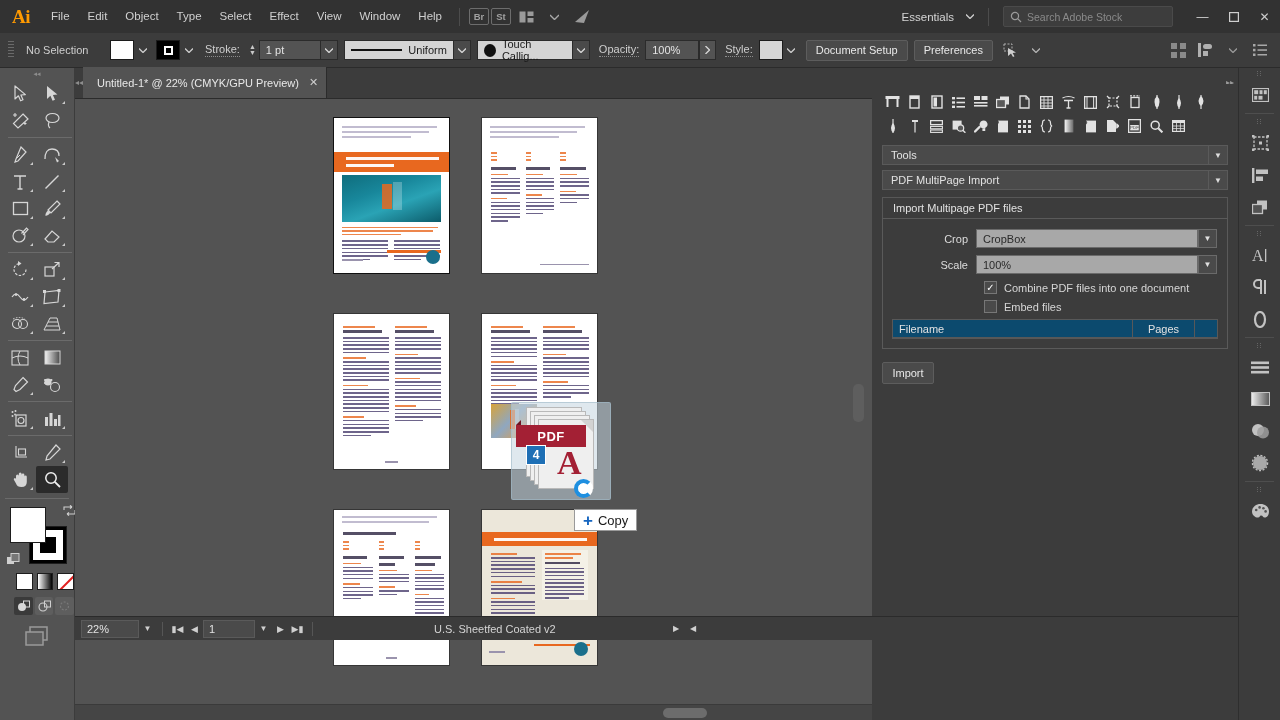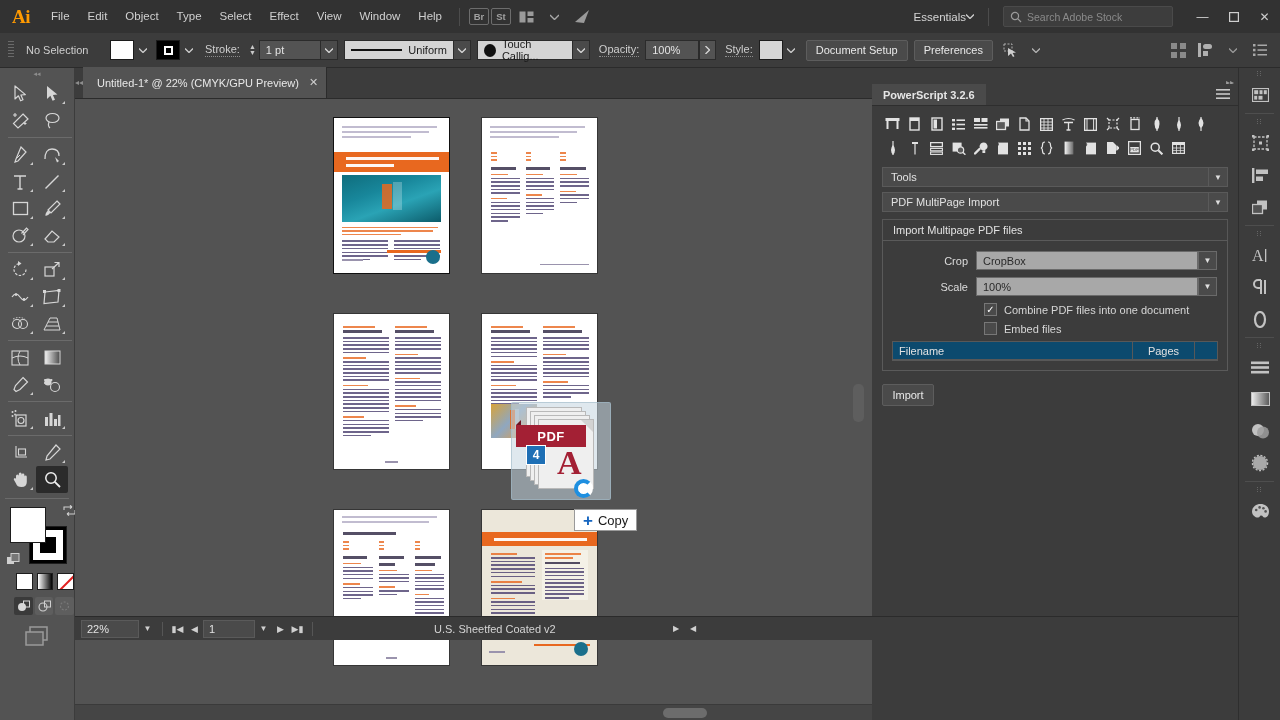--- a/index.html
+++ b/index.html
@@ -35,21 +35,21 @@
   .mb-icon {
     width: 26px; height: 22px; display: flex; align-items: center; justify-content: center;
     color: #8e8e8e; font-size: 10px; margin: 16px 1px;
   }
   .mb-icon.boxed {
     border: 1px solid #6d6d6d; border-radius: 2px; width: 20px; height: 17px;
     font-size: 9.5px; font-weight: bold; color: #a0a0a0;
   }
   .mb-right { margin-left: auto; display: flex; align-items: center; height: 33px; }
   .workspace {
-    font-size: 11.5px; color: #d5d5d5; padding: 0 6px; display: flex; align-items: center; gap: 0;
+    font-size: 11.5px; color: #d5d5d5; padding: 0 6px; display: flex; align-items: center; gap: 12px;
   }
   .search-stock {
     width: 170px; height: 21px; background: #3d3d3d; border: 1px solid #4a4a4a;
     border-radius: 2px; display: flex; align-items: center; padding: 0 6px; gap: 5px;
     color: #8a8a8a; font-size: 10.5px; margin-left: 6px;
   }
   .wincontrols { display: flex; height: 33px; align-items: center; margin-left: 14px; }
   .wc {
     width: 31px; height: 33px; display: flex; align-items: center; justify-content: center;
     color: #cfcfcf; font-size: 12px;
@@ -1145,32 +1145,20 @@
     </div>
     <div class="hscroll">
       <div class="sb-thumb" style="top:3px;left:588px;width:44px;height:10px;"></div>
       <div class="sb-arrow" style="right:0;top:1px;">▸</div>
     </div>
   </div>
 
   <div class="panel-handle"></div>
 
   <div class="rightpanel">
-    <div class="panel-tabstrip">
-      <div class="panel-tab">PowerScript 3.2.6</div>
-      <div class="panel-menu">
-        <svg width="14" height="11" viewBox="0 0 14 11">
-            <g fill="#c8c8c8">
-              <rect x="0" y="0" width="14" height="1.6"></rect>
-              <rect x="0" y="4.2" width="14" height="1.6"></rect>
-              <rect x="0" y="8.4" width="14" height="1.6"></rect>
-            </g>
-          </svg>
-      </div>
-    </div>
     <div class="panel-body">
 
       <div class="ps-iconrow">
         <div class="ps-icon">
             <svg width="15" height="14" viewBox="0 0 15 14">
               <rect x="0.5" y="1" width="14" height="3" fill="#e2e2e2"></rect>
               <rect x="1.5" y="4" width="2" height="8" fill="#e2e2e2"></rect>
               <rect x="11.5" y="4" width="2" height="8" fill="#e2e2e2"></rect>
             </svg>
           </div>

